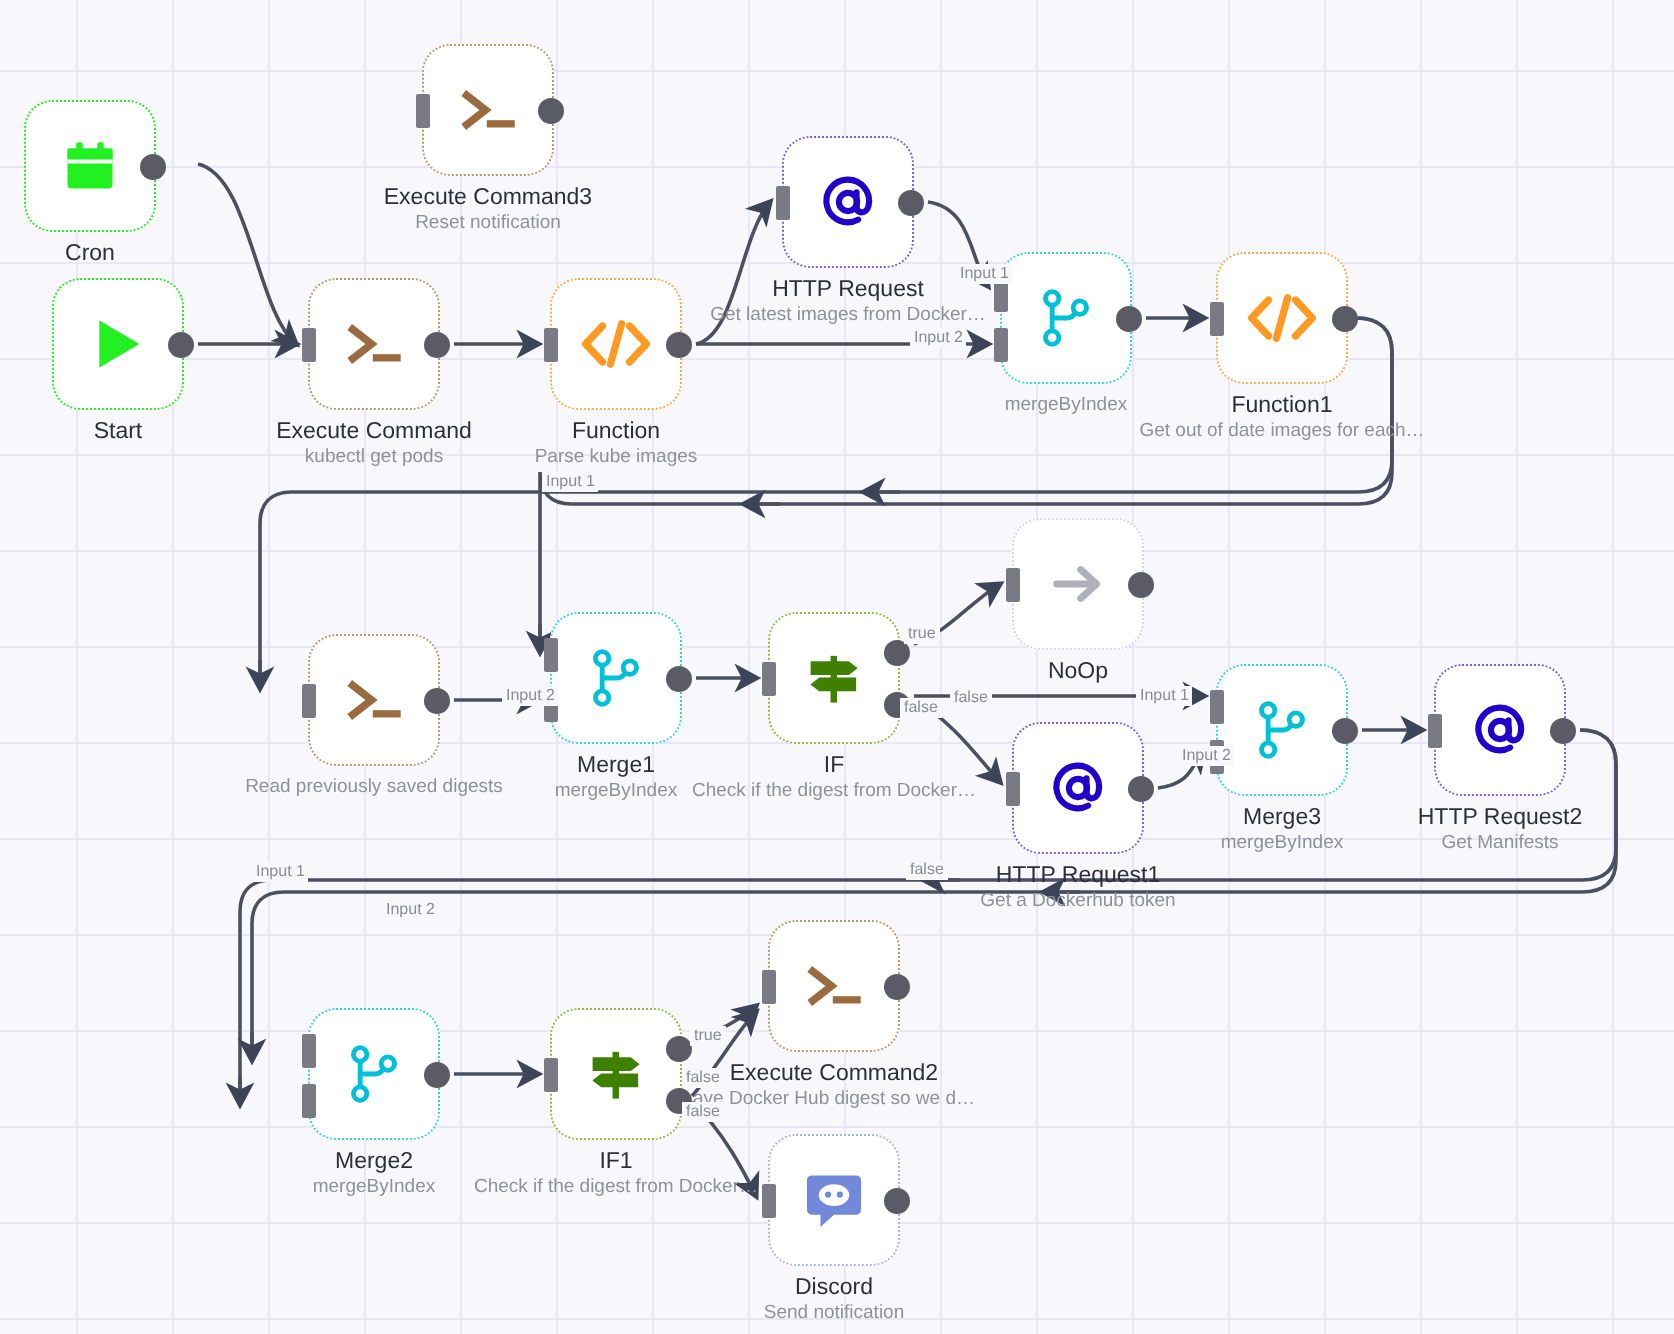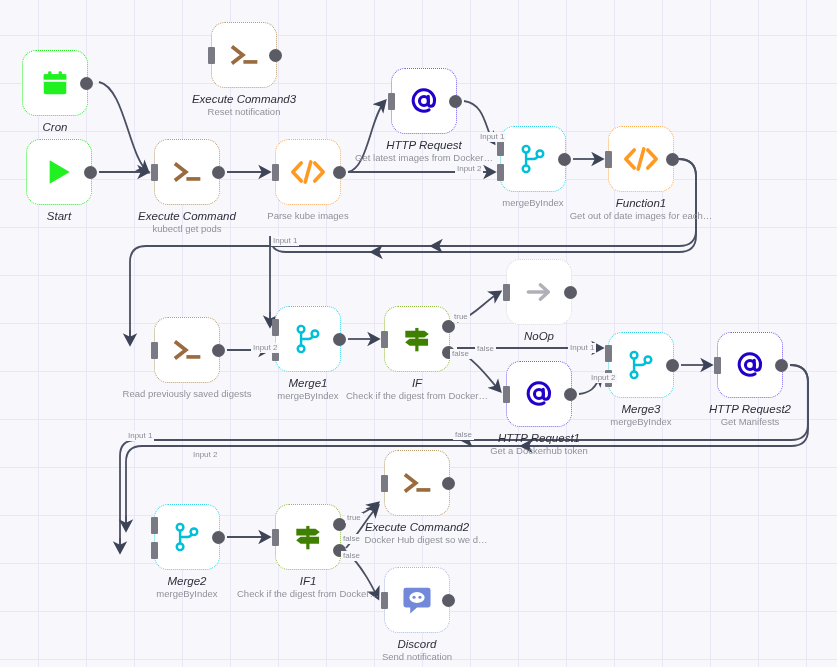--- a/index.html
+++ b/index.html
@@ -27,21 +27,20 @@
     display:flex;align-items:center;justify-content:center;
   }
   .node .glyph{display:flex;align-items:center;justify-content:center;width:100%;height:100%;}
   .caption{
     position:absolute;width:200px;left:50%;margin-left:-100px;top:70px;
     text-align:center;line-height:1.15;
   }
   .cap-title{
     font-size:11.5px;color:#2d2e3a;white-space:nowrap;overflow:hidden;
     text-overflow:ellipsis;
-    font-style:italic;
   }
   .cap-sub{
     font-size:9.5px;color:#909099;white-space:nowrap;overflow:hidden;
     text-overflow:ellipsis;margin-top:1px;
   }
 
   
   .out-dot{
     position:absolute;width:13px;height:13px;border-radius:50%;
     background:#5b5b66;right:-6px;top:26px;
@@ -126,21 +125,21 @@
       <path d="M120,538 L120,552"></path>
 
       <path d="M450,246 L432,246"></path>
       <path d="M390,252 L372,252"></path>
       <path d="M540,446 L522,446"></path>
       <path d="M480,440 L462,440"></path>
     </g>
   </svg>
 
   <div id="nodes-layer">
-      <div class="node" style="left: 22px; top: 50px; border: 1.6px dotted rgb(33, 240, 33);">
+      <div class="node" style="left: 12px; top: 50px; border: 1.6px dotted rgb(33, 240, 33);">
         <div class="glyph">
           <svg class="ic" width="30" height="30" viewBox="0 0 24 24">
             <rect x="3" y="5" width="18" height="16" rx="1.6" fill="#21f021"></rect>
             <rect x="3" y="5" width="18" height="4" fill="#21f021"></rect>
             <rect x="6.5" y="2.5" width="2.6" height="4" rx="1" fill="#21f021"></rect>
             <rect x="14.9" y="2.5" width="2.6" height="4" rx="1" fill="#21f021"></rect>
             <rect x="3" y="9.4" width="18" height="1.6" fill="#ffffff"></rect>
           </svg>
         </div>
         <div class="out-dot"></div>
@@ -191,20 +190,21 @@
         <div class="glyph">
           <svg class="ic" width="36" height="30" viewBox="0 0 32 24">
             <path d="M10 4 L2.5 12 L10 20" stroke="#ff9922" stroke-width="3.2" fill="none" stroke-linecap="round" stroke-linejoin="round"></path>
             <path d="M22 4 L29.5 12 L22 20" stroke="#ff9922" stroke-width="3.2" fill="none" stroke-linecap="round" stroke-linejoin="round"></path>
             <path d="M18.5 3 L13.5 21" stroke="#ff9922" stroke-width="3.2" stroke-linecap="round"></path>
           </svg>
         </div>
         <div class="in-stub"></div>
         <div class="out-dot"></div>
         <div class="caption">
+          <div class="cap-title">Function</div>
           <div class="cap-sub">Parse kube images</div>
         </div>
       </div>
       <div class="node" style="left: 391px; top: 68px; border: 1.6px dotted rgb(122, 92, 240);">
         <div class="glyph">
           <svg class="ic" width="32" height="32" viewBox="0 0 24 24">
             <path d="M15.8 18.6a8 8 0 1 1 3.9-5.2c-.4 1.8-1.6 2.6-2.8 2.5-1.1-.1-1.7-1-1.7-2.3V8.4" stroke="#2200cc" stroke-width="2.3" fill="none" stroke-linecap="round"></path>
             <circle cx="12" cy="12" r="3.4" stroke="#2200cc" stroke-width="2.3" fill="none"></circle>
           </svg>
         </div>
@@ -380,21 +380,21 @@
           </svg>
         </div>
         <div class="in-stub"></div>
         <div class="out-dot" style="top: 13px;"></div>
         <div class="out-dot" style="top: 39px;"></div>
         <div class="caption">
           <div class="cap-title">IF1</div>
           <div class="cap-sub">Check if the digest from Docker…</div>
         </div>
       </div>
-      <div class="node" style="left: 384px; top: 450px; border: 1.6px dotted rgb(184, 154, 108);">
+      <div class="node" style="left: 384px; top: 460px; border: 1.6px dotted rgb(184, 154, 108);">
         <div class="glyph">
           <svg class="ic" width="34" height="30" viewBox="0 0 28 24">
             <path d="M4 5 L13 12 L4 19" stroke="#9a6b3f" stroke-width="3.1" fill="none" stroke-linecap="butt" stroke-linejoin="miter"></path>
             <rect x="13.5" y="16.2" width="11.5" height="3" fill="#9a6b3f"></rect>
           </svg>
         </div>
         <div class="in-stub"></div>
         <div class="out-dot"></div>
         <div class="caption">
           <div class="cap-title">Execute Command2</div>

